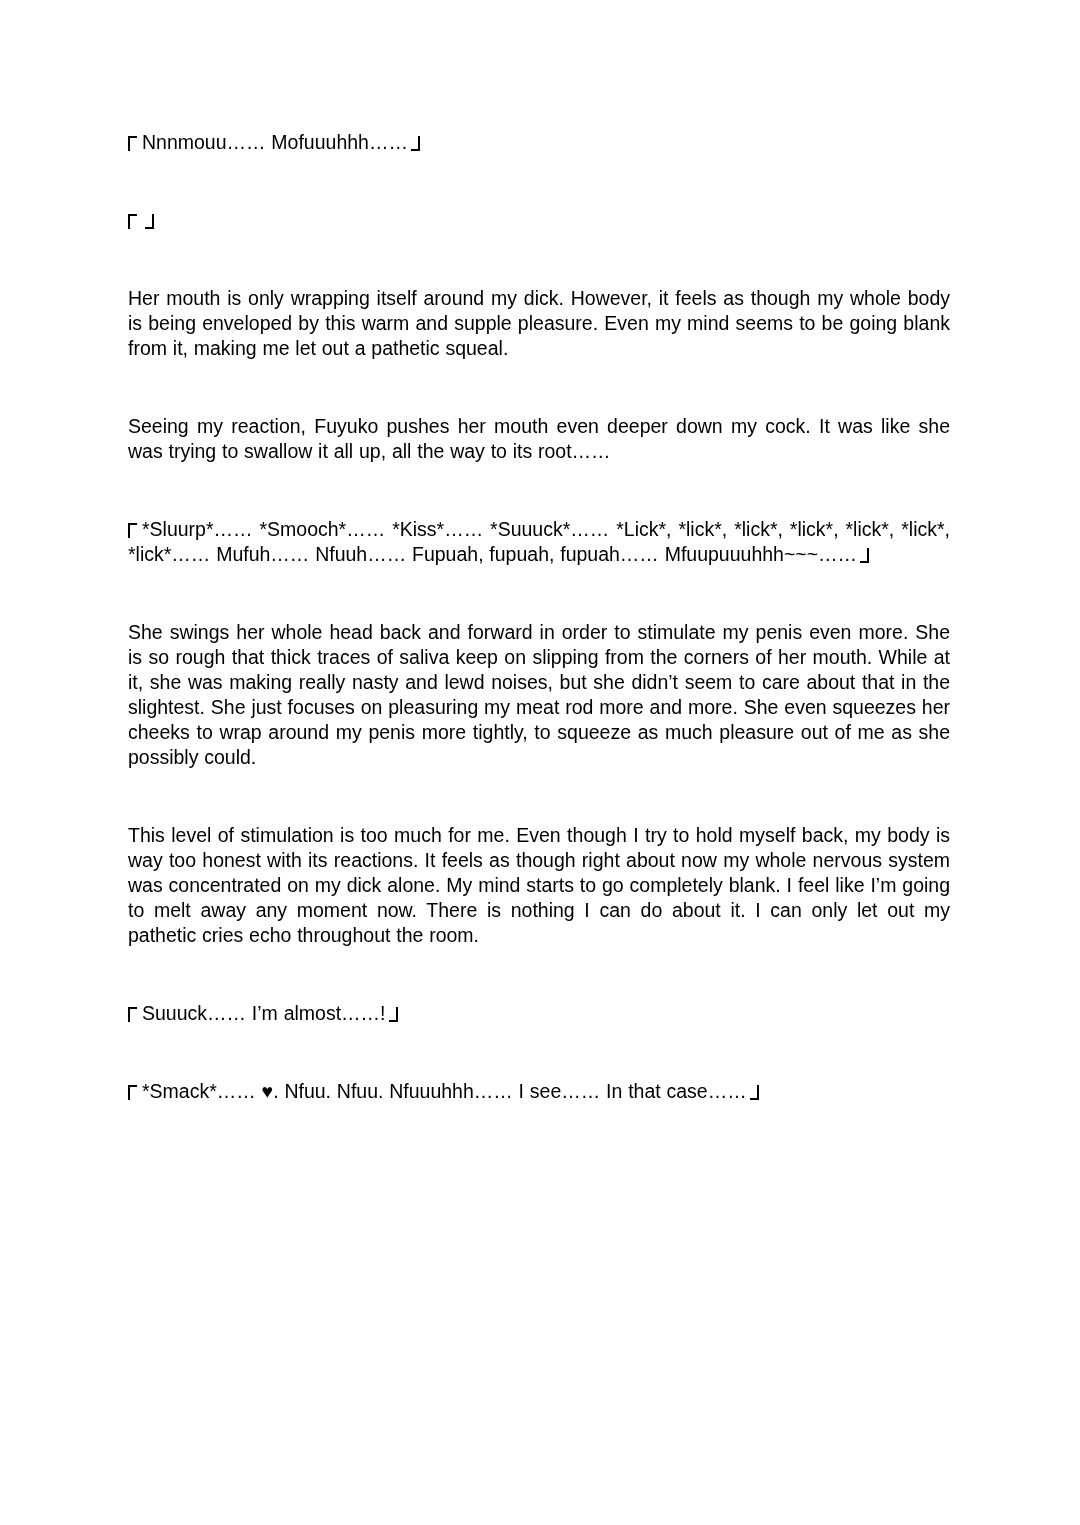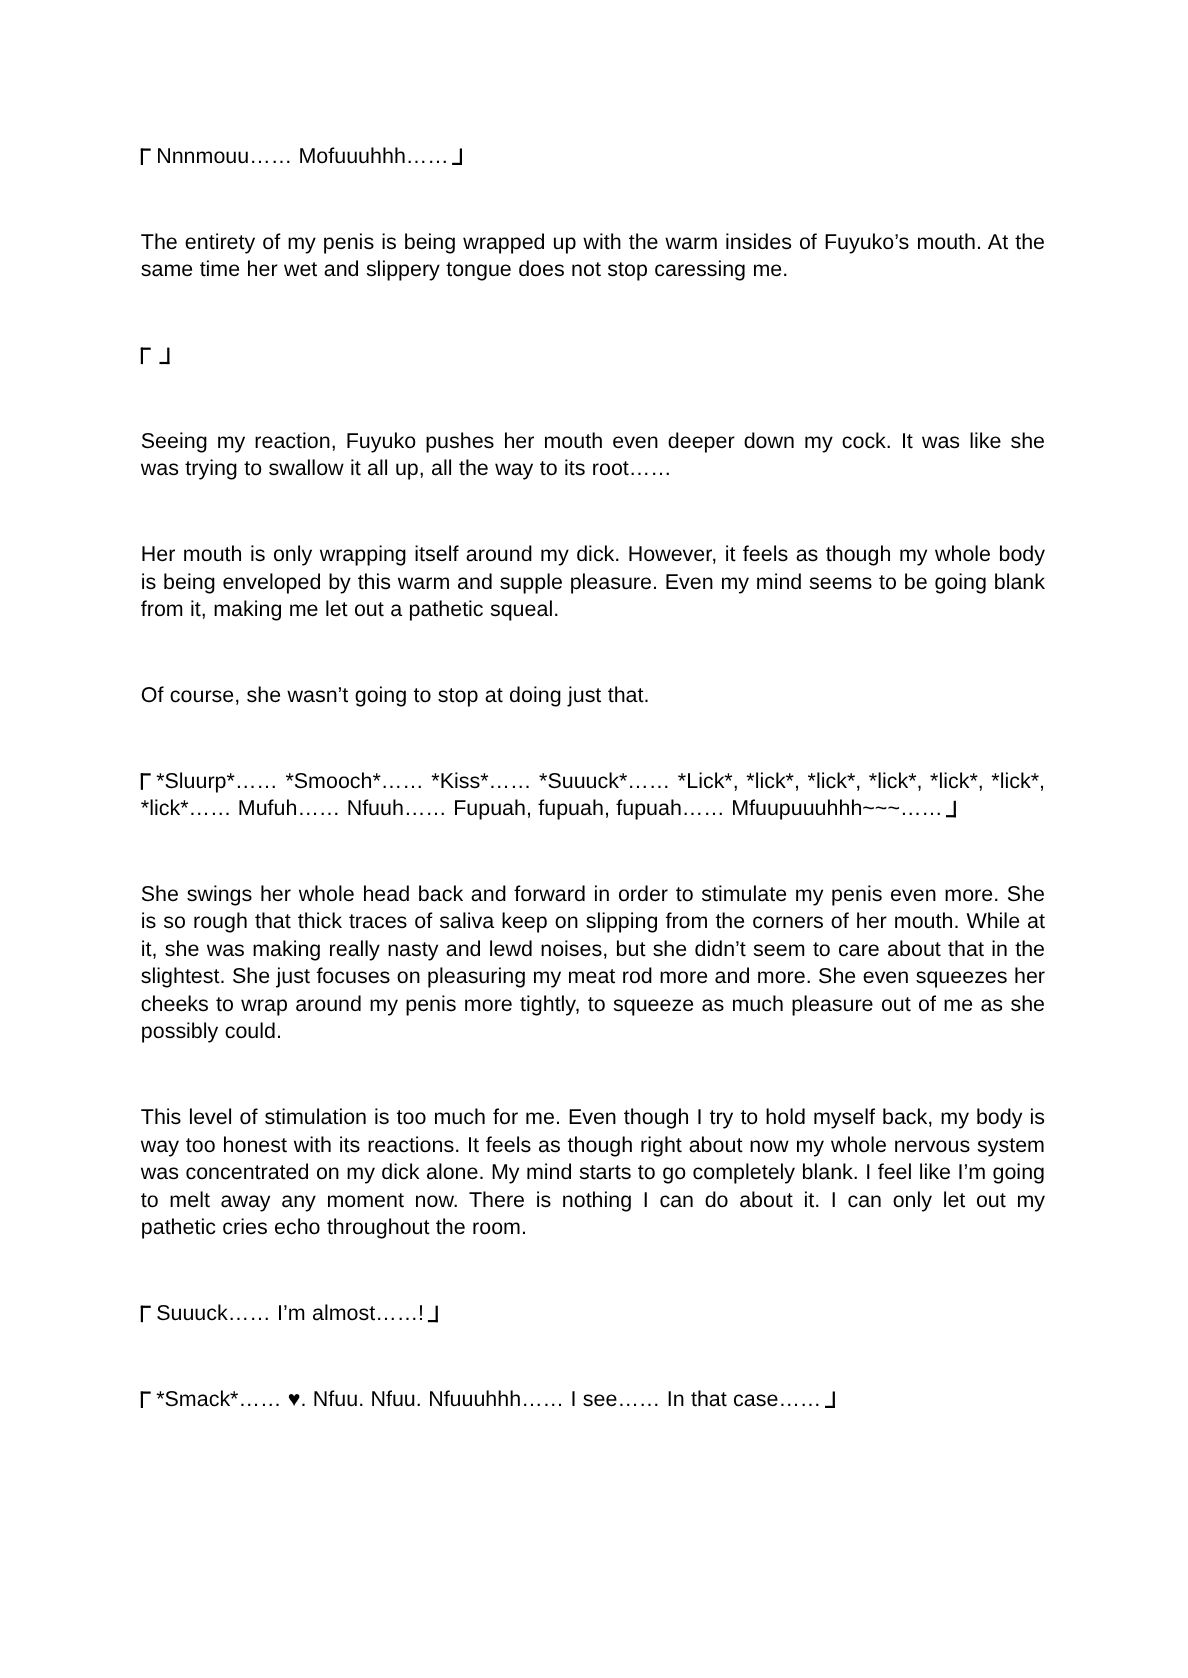--- a/index.html
+++ b/index.html
@@ -43,23 +43,21 @@
     border-bottom: 2px solid #000;
     border-right: 2px solid #000;
     margin-left: 3px;
   }
 </style>
 </head>
 <body>
 
 <div class="doc" id="doc">
     <p class="para dialogue"><span class="bracket open"></span><span>Nnnmouu…… Mofuuuhhh……</span><span class="bracket close"></span></p>
-    <p class="para narration">The entirety of my penis is being wrapped up with the warm insides of Fuyuko’s mouth. At the same time her wet and slippery tongue does not stop caressing me.</p>
     <p class="para dialogue"><span class="bracket open"></span><span class="bracket close"></span></p>
+    <p class="para narration">Her mouth is only wrapping itself around my dick. However, it feels as though my whole body is being enveloped by this warm and supple pleasure. Even my mind seems to be going blank from it, making me let out a pathetic squeal.</p>
     <p class="para narration">Seeing my reaction, Fuyuko pushes her mouth even deeper down my cock. It was like she was trying to swallow it all up, all the way to its root……</p>
-    <p class="para narration">Her mouth is only wrapping itself around my dick. However, it feels as though my whole body is being enveloped by this warm and supple pleasure. Even my mind seems to be going blank from it, making me let out a pathetic squeal.</p>
-    <p class="para narration">Of course, she wasn’t going to stop at doing just that.</p>
     <p class="para dialogue"><span class="bracket open"></span><span>*Sluurp*…… *Smooch*…… *Kiss*…… *Suuuck*…… *Lick*, *lick*, *lick*, *lick*, *lick*, *lick*, *lick*…… Mufuh…… Nfuuh…… Fupuah, fupuah, fupuah…… Mfuupuuuhhh~~~……</span><span class="bracket close"></span></p>
     <p class="para narration">She swings her whole head back and forward in order to stimulate my penis even more. She is so rough that thick traces of saliva keep on slipping from the corners of her mouth. While at it, she was making really nasty and lewd noises, but she didn’t seem to care about that in the slightest. She just focuses on pleasuring my meat rod more and more. She even squeezes her cheeks to wrap around my penis more tightly, to squeeze as much pleasure out of me as she possibly could.</p>
     <p class="para narration">This level of stimulation is too much for me. Even though I try to hold myself back, my body is way too honest with its reactions. It feels as though right about now my whole nervous system was concentrated on my dick alone. My mind starts to go completely blank. I feel like I’m going to melt away any moment now. There is nothing I can do about it. I can only let out my pathetic cries echo throughout the room.</p>
     <p class="para dialogue"><span class="bracket open"></span><span>Suuuck…… I’m almost……!</span><span class="bracket close"></span></p>
     <p class="para dialogue"><span class="bracket open"></span><span>*Smack*…… ♥. Nfuu. Nfuu. Nfuuuhhh…… I see…… In that case……</span><span class="bracket close"></span></p>
   </div>
 
 </body></html>

